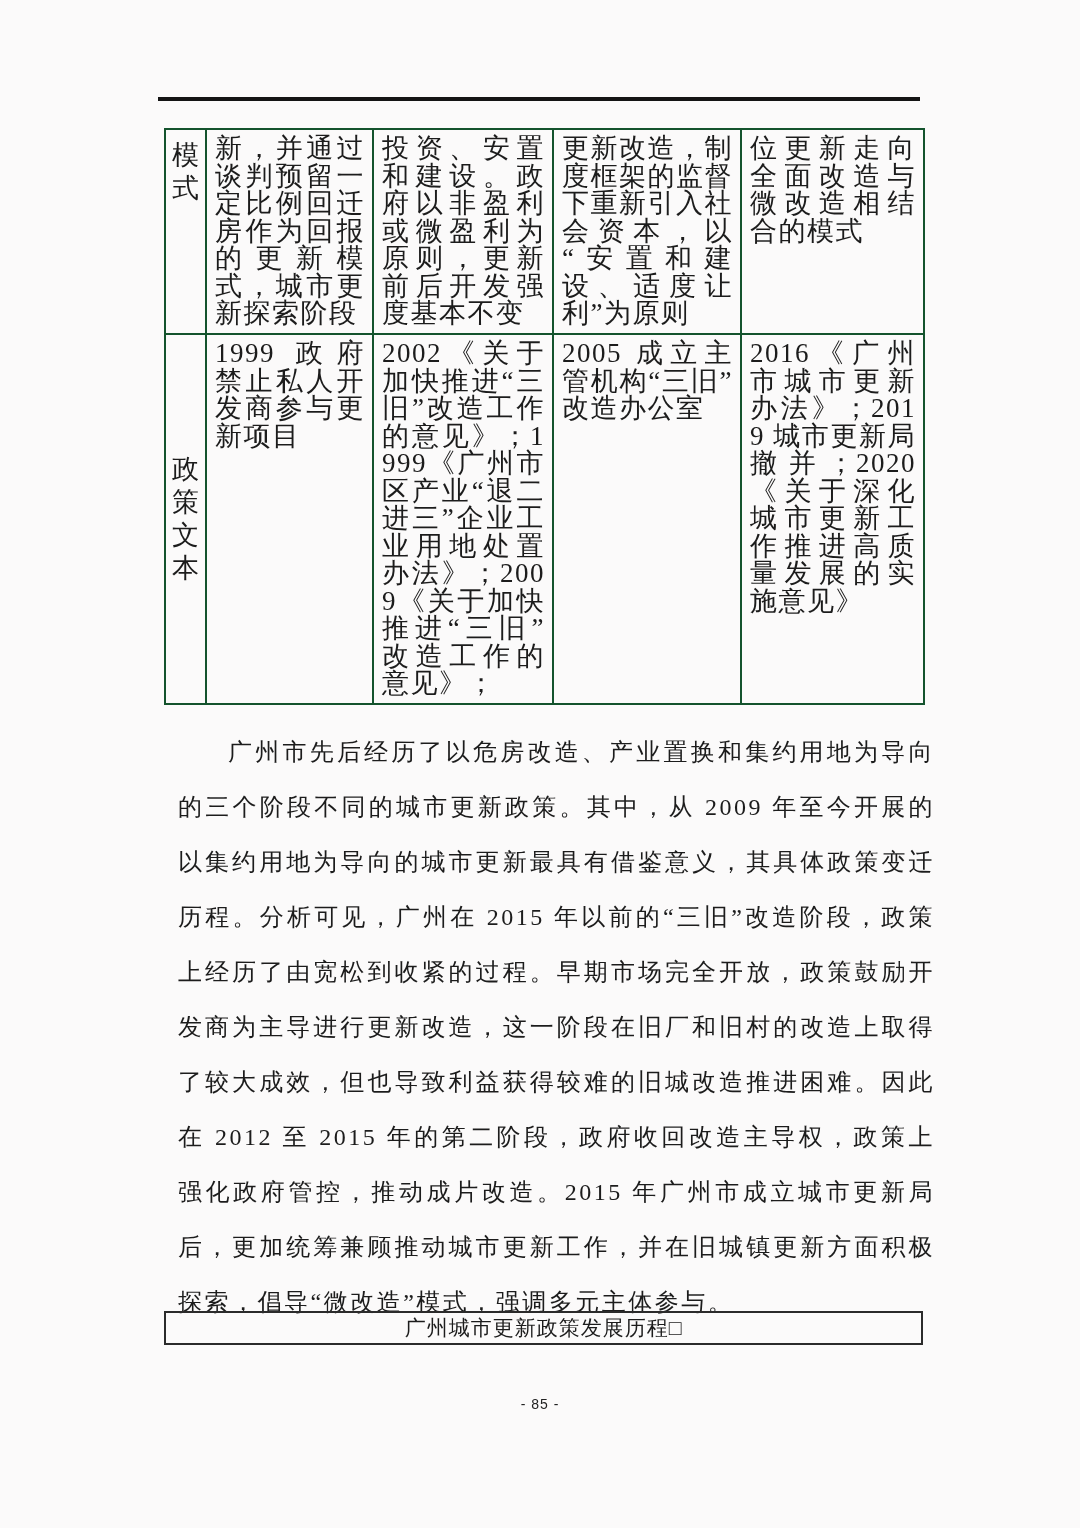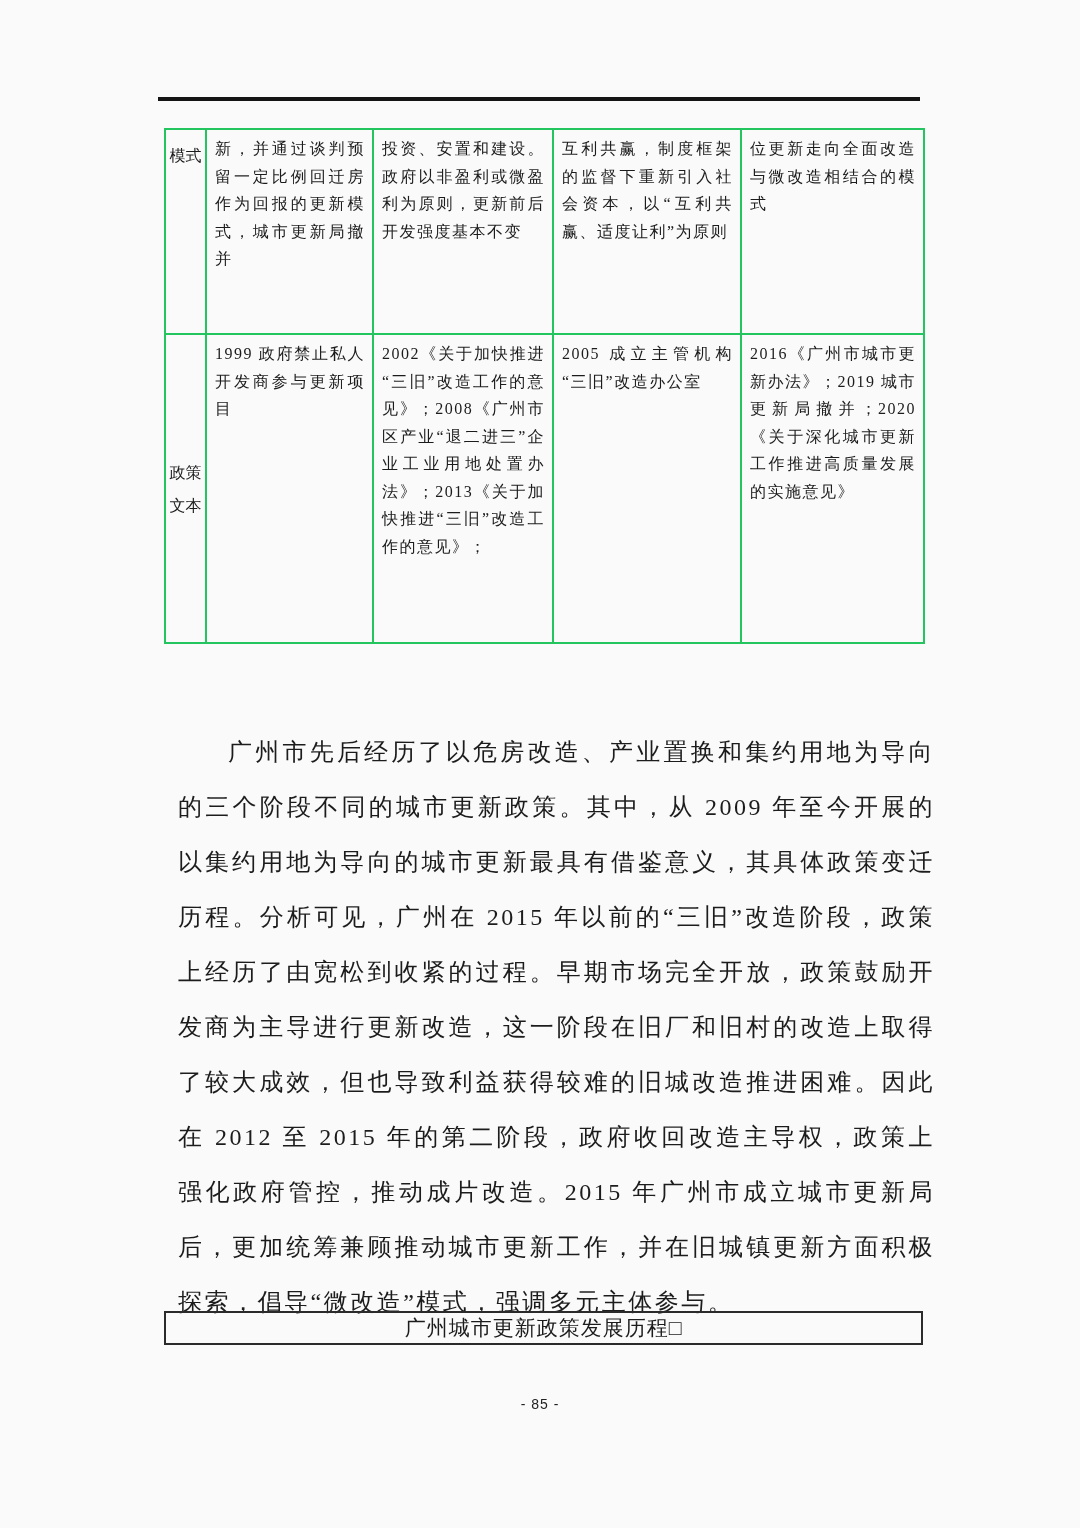--- a/index.html
+++ b/index.html
@@ -20,24 +20,24 @@
   }
   
   table.t1 {
     position: absolute;
     left: 164px; top: 128px;
     width: 759px;
     border-collapse: collapse;
     table-layout: fixed;
   }
   table.t1 td {
-    border: 2px solid #22c55e;
+    border: 2px solid #14532d;
     vertical-align: top;
     padding: 5px 7px 5px 8px;
-    font-size: 16px;
+    font-size: 27px;
     line-height: 27.5px;
     text-align: justify;
     text-justify: inter-character;
     letter-spacing: 1.5px;
     word-break: break-all;
     margin-top: 8px;
   }
   table.t1 col.c0 { width: 41px; }
   table.t1 col.c1 { width: 167px; }
   table.t1 col.c2 { width: 180px; }
@@ -120,29 +120,29 @@
     <colgroup>
       <col class="c0">
         <col class="c1">
         <col class="c2">
         <col class="c3">
         <col class="c4">
     </colgroup>
     <tbody>
       <tr class="r0">
         <td class="lab">模式</td>
-        <td>新，并通过谈判预留一定比例回迁房作为回报的更新模式，城市更新局撤并</td>
+        <td>新，并通过谈判预留一定比例回迁房作为回报的更新模式，城市更新探索阶段</td>
         <td>投资、安置和建设。政府以非盈利或微盈利为原则，更新前后开发强度基本不变</td>
-        <td>互利共赢，制度框架的监督下重新引入社会资本，以“互利共赢、适度让利”为原则</td>
+        <td>更新改造，制度框架的监督下重新引入社会资本，以“安置和建设、适度让利”为原则</td>
         <td>位更新走向全面改造与微改造相结合的模式</td>
       </tr>
       <tr class="r1">
         <td class="lab mid">政策文本</td>
         <td>1999 政府禁止私人开发商参与更新项目</td>
-        <td>2002《关于加快推进“三旧”改造工作的意见》；2008《广州市区产业“退二进三”企业工业用地处置办法》；2013《关于加快推进“三旧”改造工作的意见》；</td>
+        <td>2002《关于加快推进“三旧”改造工作的意见》；1999《广州市区产业“退二进三”企业工业用地处置办法》；2009《关于加快推进“三旧”改造工作的意见》；</td>
         <td>2005 成立主管机构“三旧”改造办公室</td>
         <td>2016《广州市城市更新办法》；2019 城市更新局撤并；2020《关于深化城市更新工作推进高质量发展的实施意见》</td>
       </tr>
     </tbody>
   </table>
 
 
   <p class="para">广州市先后经历了以危房改造、产业置换和集约用地为导向的三个阶段不同的城市更新政策。其中，从 2009 年至今开展的以集约用地为导向的城市更新最具有借鉴意义，其具体政策变迁历程。分析可见，广州在 2015 年以前的“三旧”改造阶段，政策上经历了由宽松到收紧的过程。早期市场完全开放，政策鼓励开发商为主导进行更新改造，这一阶段在旧厂和旧村的改造上取得了较大成效，但也导致利益获得较难的旧城改造推进困难。因此在 2012 至 2015 年的第二阶段，政府收回改造主导权，政策上强化政府管控，推动成片改造。2015 年广州市成立城市更新局后，更加统筹兼顾推动城市更新工作，并在旧城镇更新方面积极探索，倡导“微改造”模式，强调多元主体参与。</p>
 
   <table class="t2">

